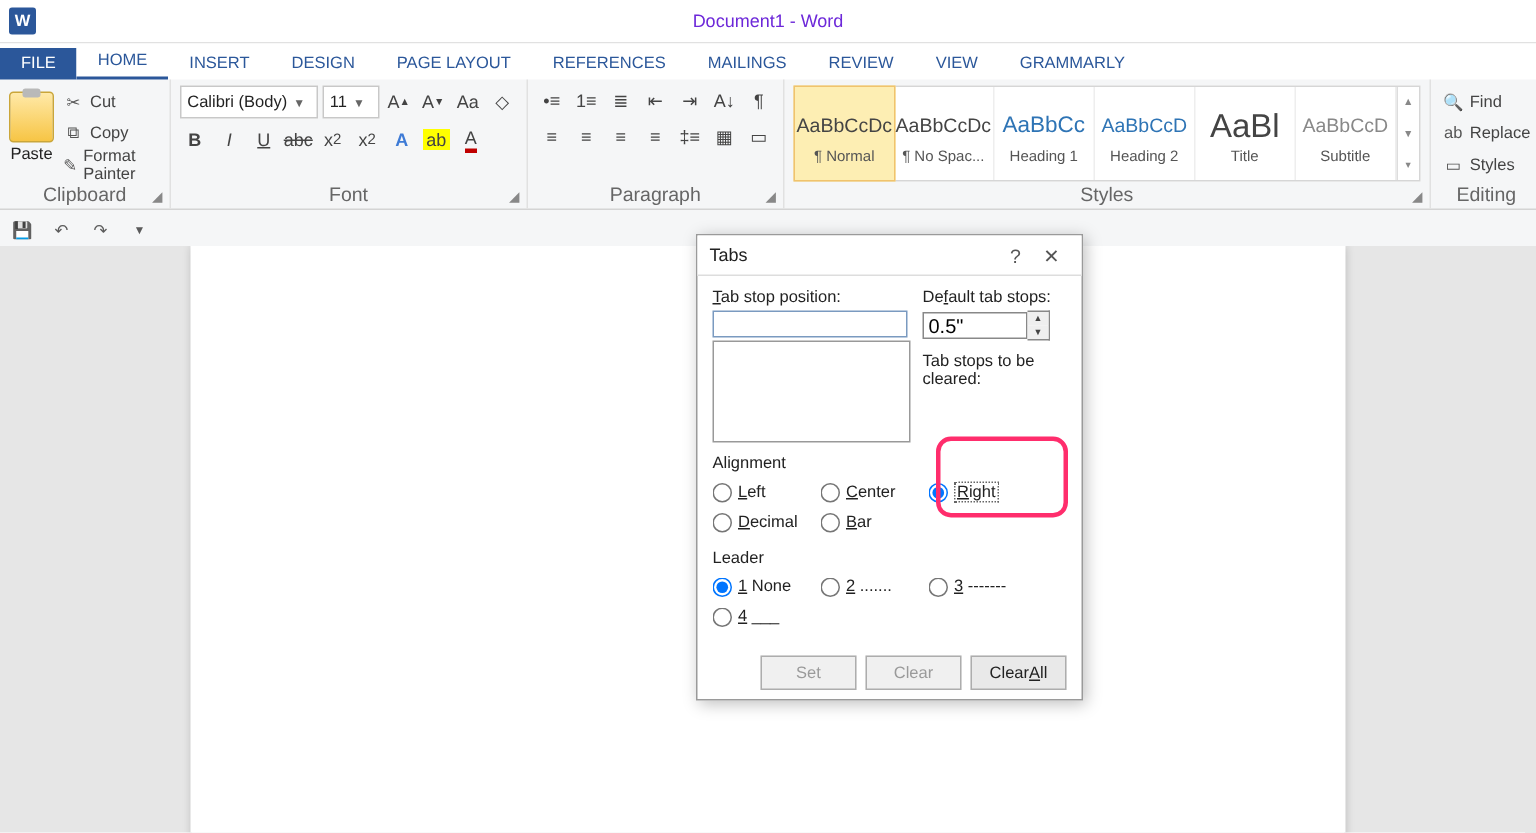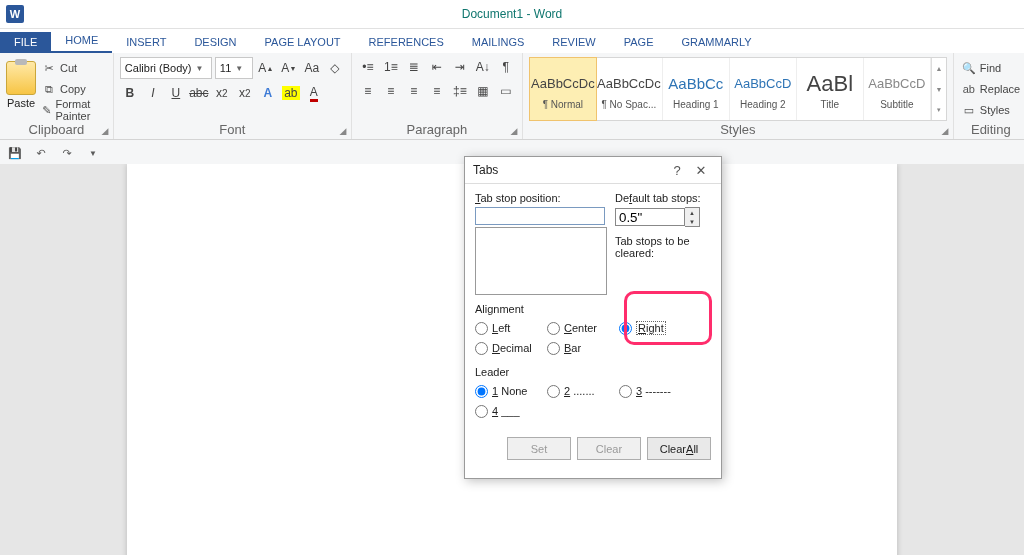--- a/index.html
+++ b/index.html
@@ -1,18 +1,18 @@
 <!DOCTYPE html>
 <html><head>
 <meta charset="utf-8">
 <style>
 html,body{margin:0;padding:0;font-family:"Segoe UI",Arial,sans-serif;font-size:11px;background:#fff;color:#222;overflow:hidden;width:1024px;height:555px}
 .titlebar{height:28px;background:#fff;display:flex;align-items:center;border-bottom:1px solid #e1e1e1}
 .word-icon{width:18px;height:18px;margin:4px 6px 4px 6px;background:#2b579a;color:#fff;display:flex;align-items:center;justify-content:center;font-weight:bold;font-size:11px;border-radius:2px}
-.doc-title{position:absolute;left:0;right:0;text-align:center;color:#0f766e;font-size:12px;pointer-events:none}
+.doc-title{position:absolute;left:0;right:0;text-align:center;color:#6d28d9;font-size:12px;pointer-events:none}
 .tabbar{height:24px;display:flex;align-items:flex-end;background:#fff}
 .tab{padding:4px 14px 5px;font-size:11px;color:#2b579a;cursor:pointer}
 .tab.file{background:#2b579a;color:#fff}
 .tab.active{background:#fff;border-bottom:2px solid #2b579a;color:#2b579a;font-weight:normal}
 .ribbon{height:86px;background:#f5f6f7;border-bottom:1px solid #d4d4d4;display:flex}
 .group{border-right:1px solid #e1e1e1;padding:2px 6px 0 6px;display:flex;flex-direction:column;justify-content:space-between;height:84px;position:relative}
 .group-label{text-align:center;font-size:13px;color:#666;padding-bottom:2px}
 .group-body{flex:1;display:flex;align-items:flex-start;gap:4px;padding-top:2px}
 .launcher{position:absolute;right:2px;bottom:2px;width:12px;height:12px;color:#888;font-size:9px;display:flex;align-items:center;justify-content:center}
 .big-paste{display:flex;flex-direction:column;align-items:center;width:40px;gap:2px;padding-top:4px}
@@ -33,21 +33,21 @@
 .editing{display:flex;flex-direction:column;gap:3px;padding-top:2px}
 .qat{height:26px;background:#f5f6f7;border-bottom:1px solid #d4d4d4;display:flex;align-items:center;gap:8px;padding-left:6px}
 .qat .q{width:18px;height:18px;display:flex;align-items:center;justify-content:center;color:#5b5b5b}
 .docarea{position:absolute;top:164px;left:0;right:0;bottom:0;background:#e6e6e6;display:flex;justify-content:center;overflow:hidden}
 .page{margin-top:0;width:770px;height:900px;background:#fff;box-shadow:0 0 6px rgba(0,0,0,.2)}
 .overlay{position:absolute;top:0;left:0;width:1024px;height:555px;pointer-events:none}
 .dialog{position:absolute;left:464px;top:156px;width:256px;background:#fff;border:1px solid #9a9a9a;box-shadow:2px 2px 10px rgba(0,0,0,.25);pointer-events:auto;font-size:11px}
 .dlg-title{height:26px;display:flex;align-items:center;padding:0 8px;border-bottom:1px solid #ddd;background:#fff}
 .dlg-title .t{flex:1;font-size:12px}
 .dlg-title .btn{width:24px;text-align:center;color:#555;font-size:13px}
-.dlg-body{padding:8px 10px 18px}
+.dlg-body{padding:8px 10px 6px}
 .dlg-row{display:flex;gap:8px}
 .dlg-col{flex:1}
 .lbl{margin-bottom:3px}
 .txt{width:100%;height:18px;border:1px solid #7a9ac0;background:#fff;box-sizing:border-box;padding:1px 3px}
 .listbox{width:130px;height:66px;border:1px solid #999;background:#fff;margin-top:2px}
 .spin{display:flex;align-items:center}
 .spin input{width:70px;height:18px;border:1px solid #888;padding:1px 3px;box-sizing:border-box}
 .spin .ar{width:14px;height:18px;border:1px solid #888;border-left:none;display:flex;flex-direction:column}
 .spin .ar div{flex:1;display:flex;align-items:center;justify-content:center;font-size:6px;color:#444;background:#efefef}
 .section{margin-top:8px}
@@ -71,21 +71,21 @@
 
 <div class="tabbar">
   <div class="tab file">FILE</div>
   <div class="tab active">HOME</div>
   <div class="tab">INSERT</div>
   <div class="tab">DESIGN</div>
   <div class="tab">PAGE LAYOUT</div>
   <div class="tab">REFERENCES</div>
   <div class="tab">MAILINGS</div>
   <div class="tab">REVIEW</div>
-  <div class="tab">PAGE</div>
+  <div class="tab">VIEW</div>
   <div class="tab">GRAMMARLY</div>
 </div>
 
 <div class="ribbon">
 
   <div class="group" style="width:128px">
     <div class="group-body">
       <div class="big-paste">
         <div class="icn"></div>
         <span>Paste</span>

